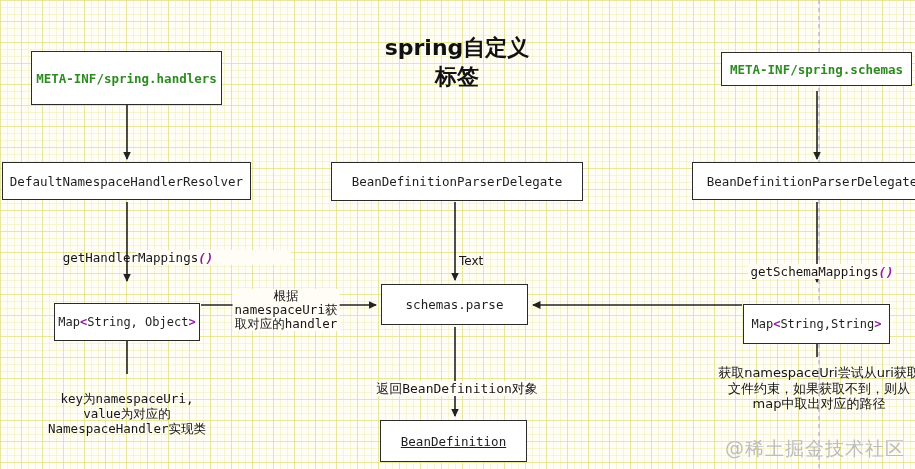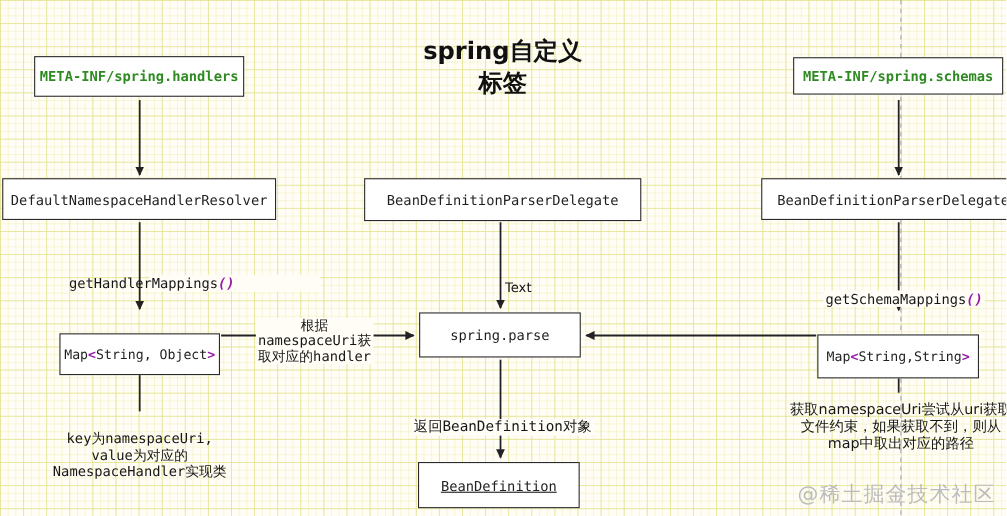--- a/index.html
+++ b/index.html
@@ -68,21 +68,21 @@
     <line x1="817" y1="357" x2="817" y2="330" stroke="#222" stroke-width="1.6" marker-end="url(#ah)"></line>
     <line x1="201" y1="305" x2="376" y2="305" stroke="#222" stroke-width="1.6" marker-end="url(#ah)"></line>
     <line x1="742" y1="305" x2="533" y2="305" stroke="#222" stroke-width="1.6" marker-end="url(#ah)"></line>
   </svg>
 
   <div class="title">
     <div>spring自定义</div>
     <div>标签</div>
   </div>
 
-  <div class="node green" style="left:31px;top:51px;width:191px;height:37px;">
+  <div class="node green" style="left:31px;top:51px;width:191px;height:54px;">
     <span>META-INF/spring.handlers</span>
   </div>
 
   <div class="node green" style="left:721px;top:52px;width:191px;height:34px;">
     <span>META-INF/spring.schemas</span>
   </div>
 
   <div class="node" style="left:2px;top:162px;width:249px;height:38px;justify-content:center;">
     <span>DefaultNamespaceHandlerResolver</span>
   </div>
@@ -105,21 +105,21 @@
   <div class="label" style="left:459px;top:254px;font-size:12px;">Text</div>
 
   <div class="node mono" style="left:54px;top:285px;width:146px;height:38px;font-size:12px;">
     <span>Map</span>
       <span class="purple">&lt;</span>
       <span>String, Object</span>
       <span class="purple">&gt;</span>
   </div>
 
   <div class="node" style="left:381px;top:284px;width:147px;height:41px;">
-    <span>spring.parse</span>
+    <span>schemas.parse</span>
   </div>
 
   <div class="node mono" style="left:743px;top:286px;width:147px;height:40px;font-size:12px;">
     <span>Map</span>
       <span class="purple">&lt;</span>
       <span>String,String</span>
       <span class="purple">&gt;</span>
   </div>
 
   <div class="label bg mono center" style="left:286px;top:271px;line-height:14px;">

